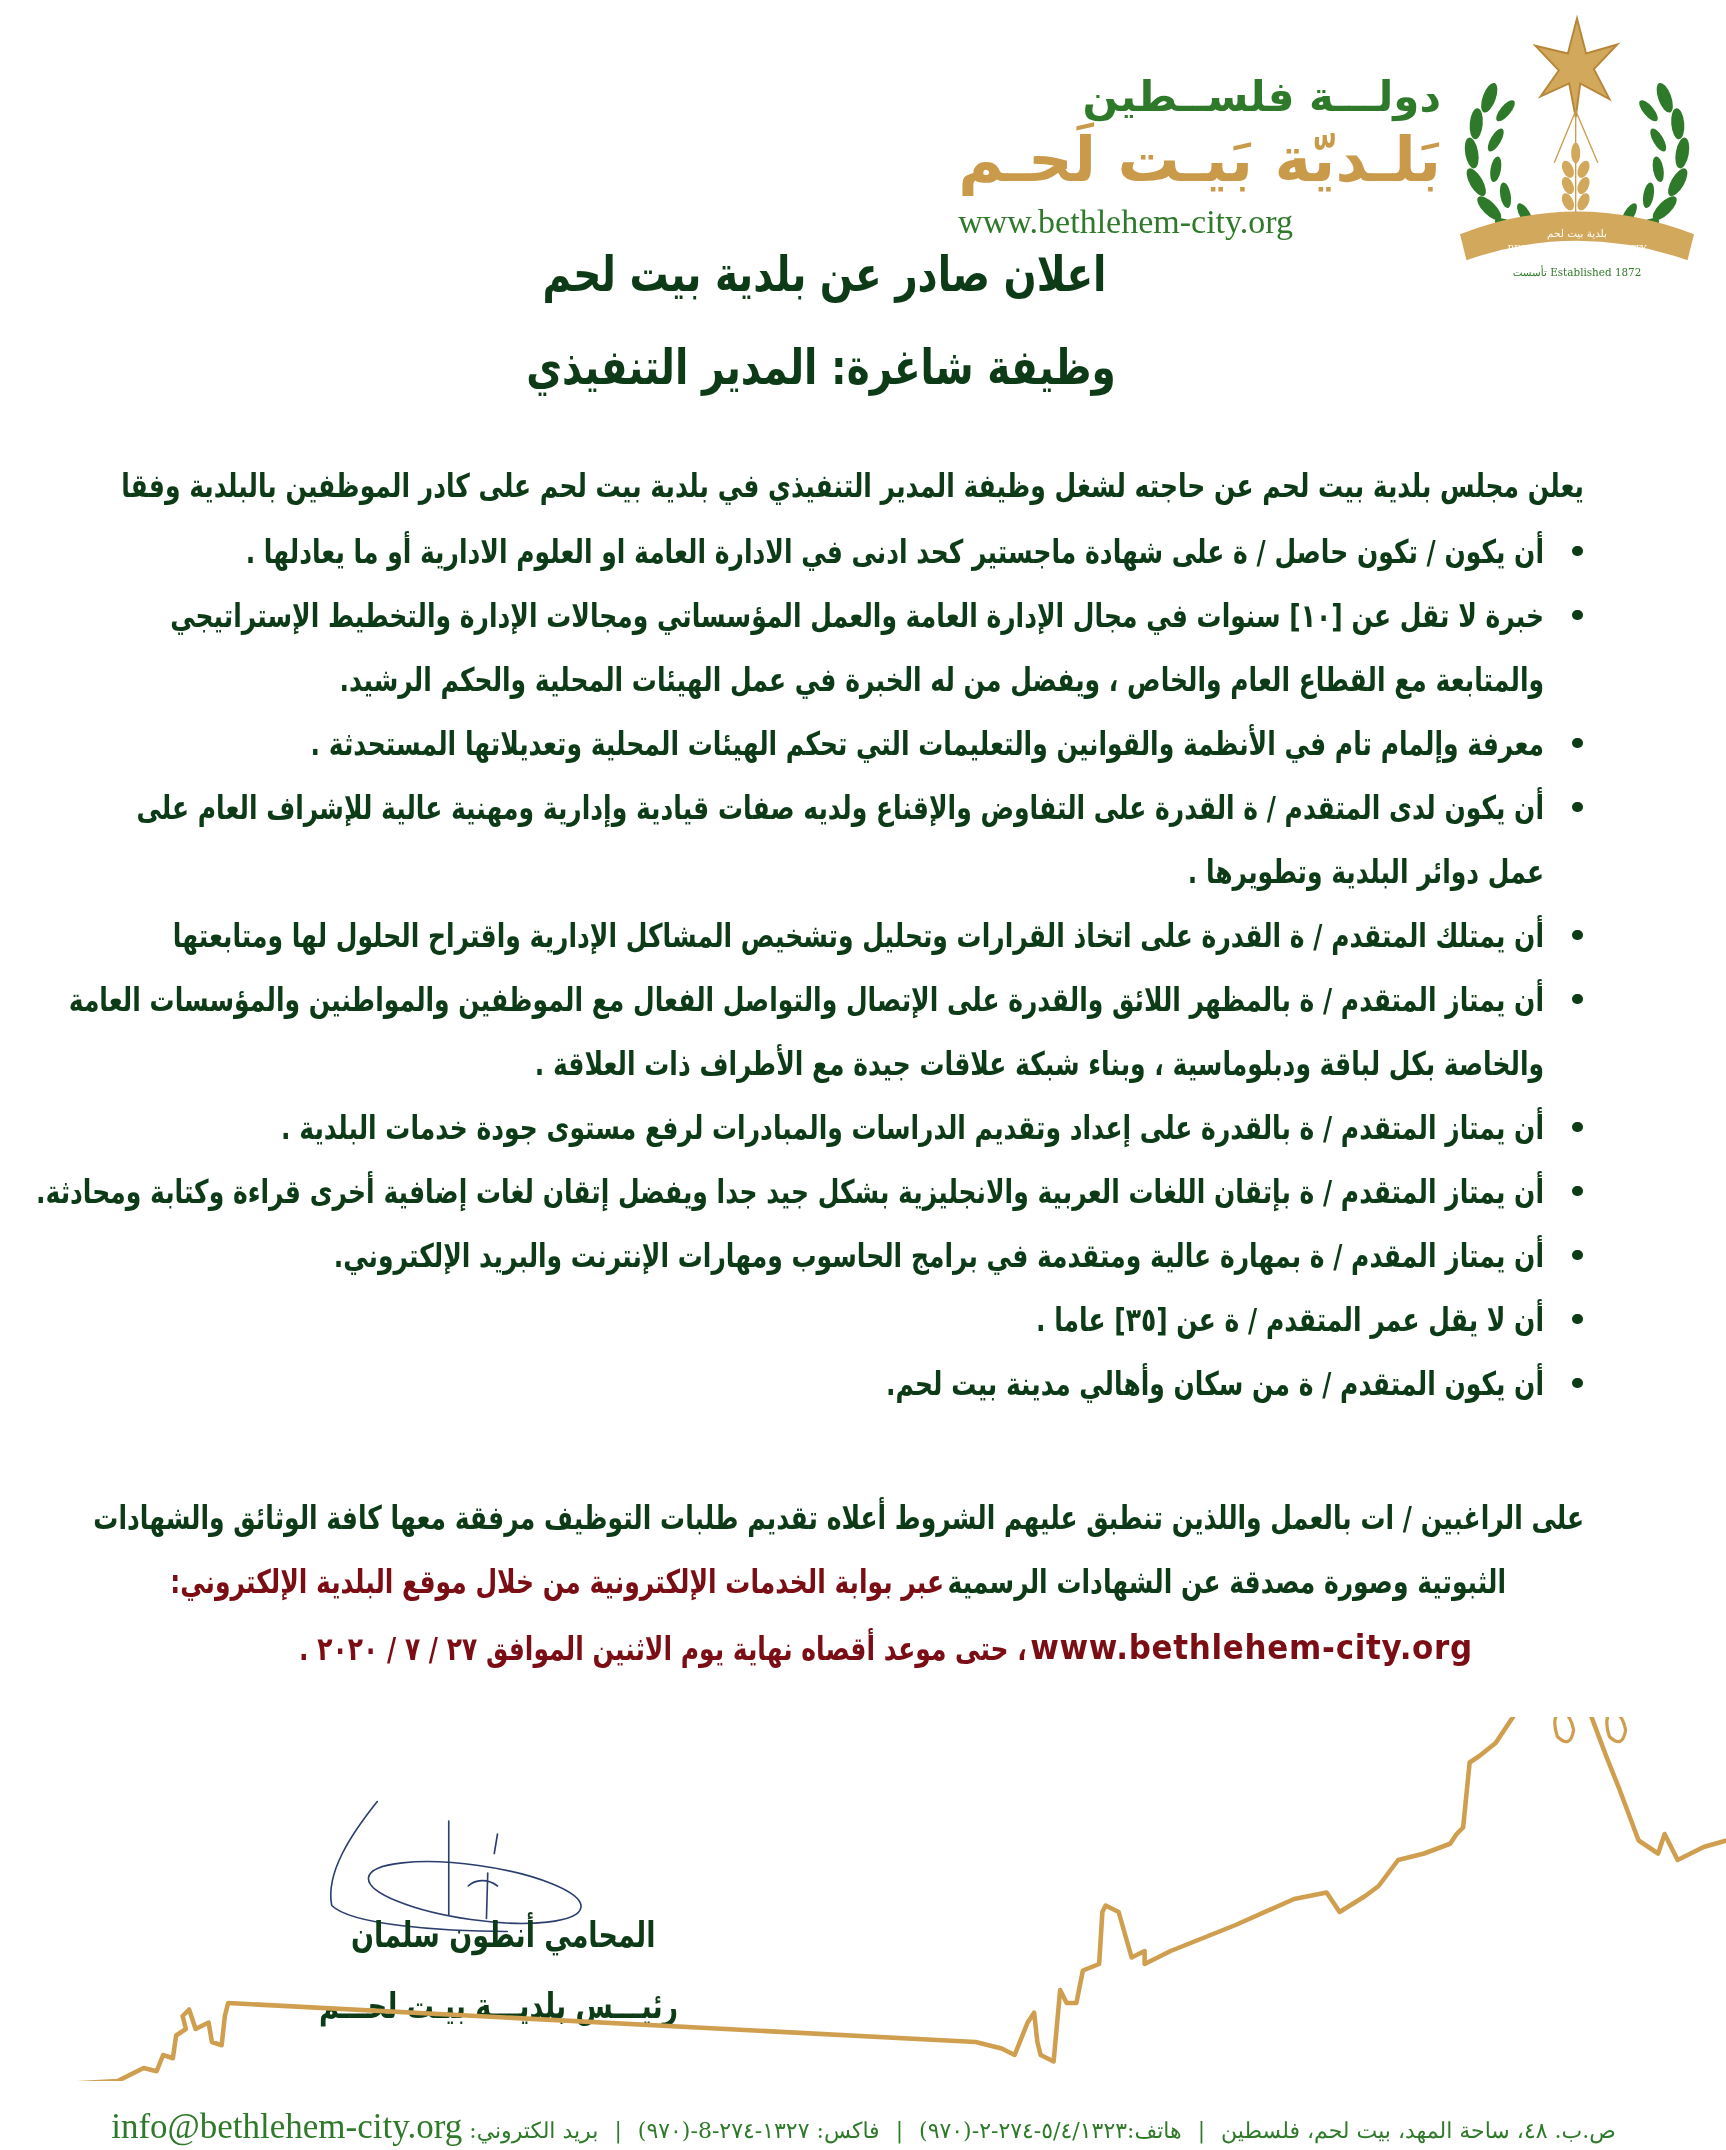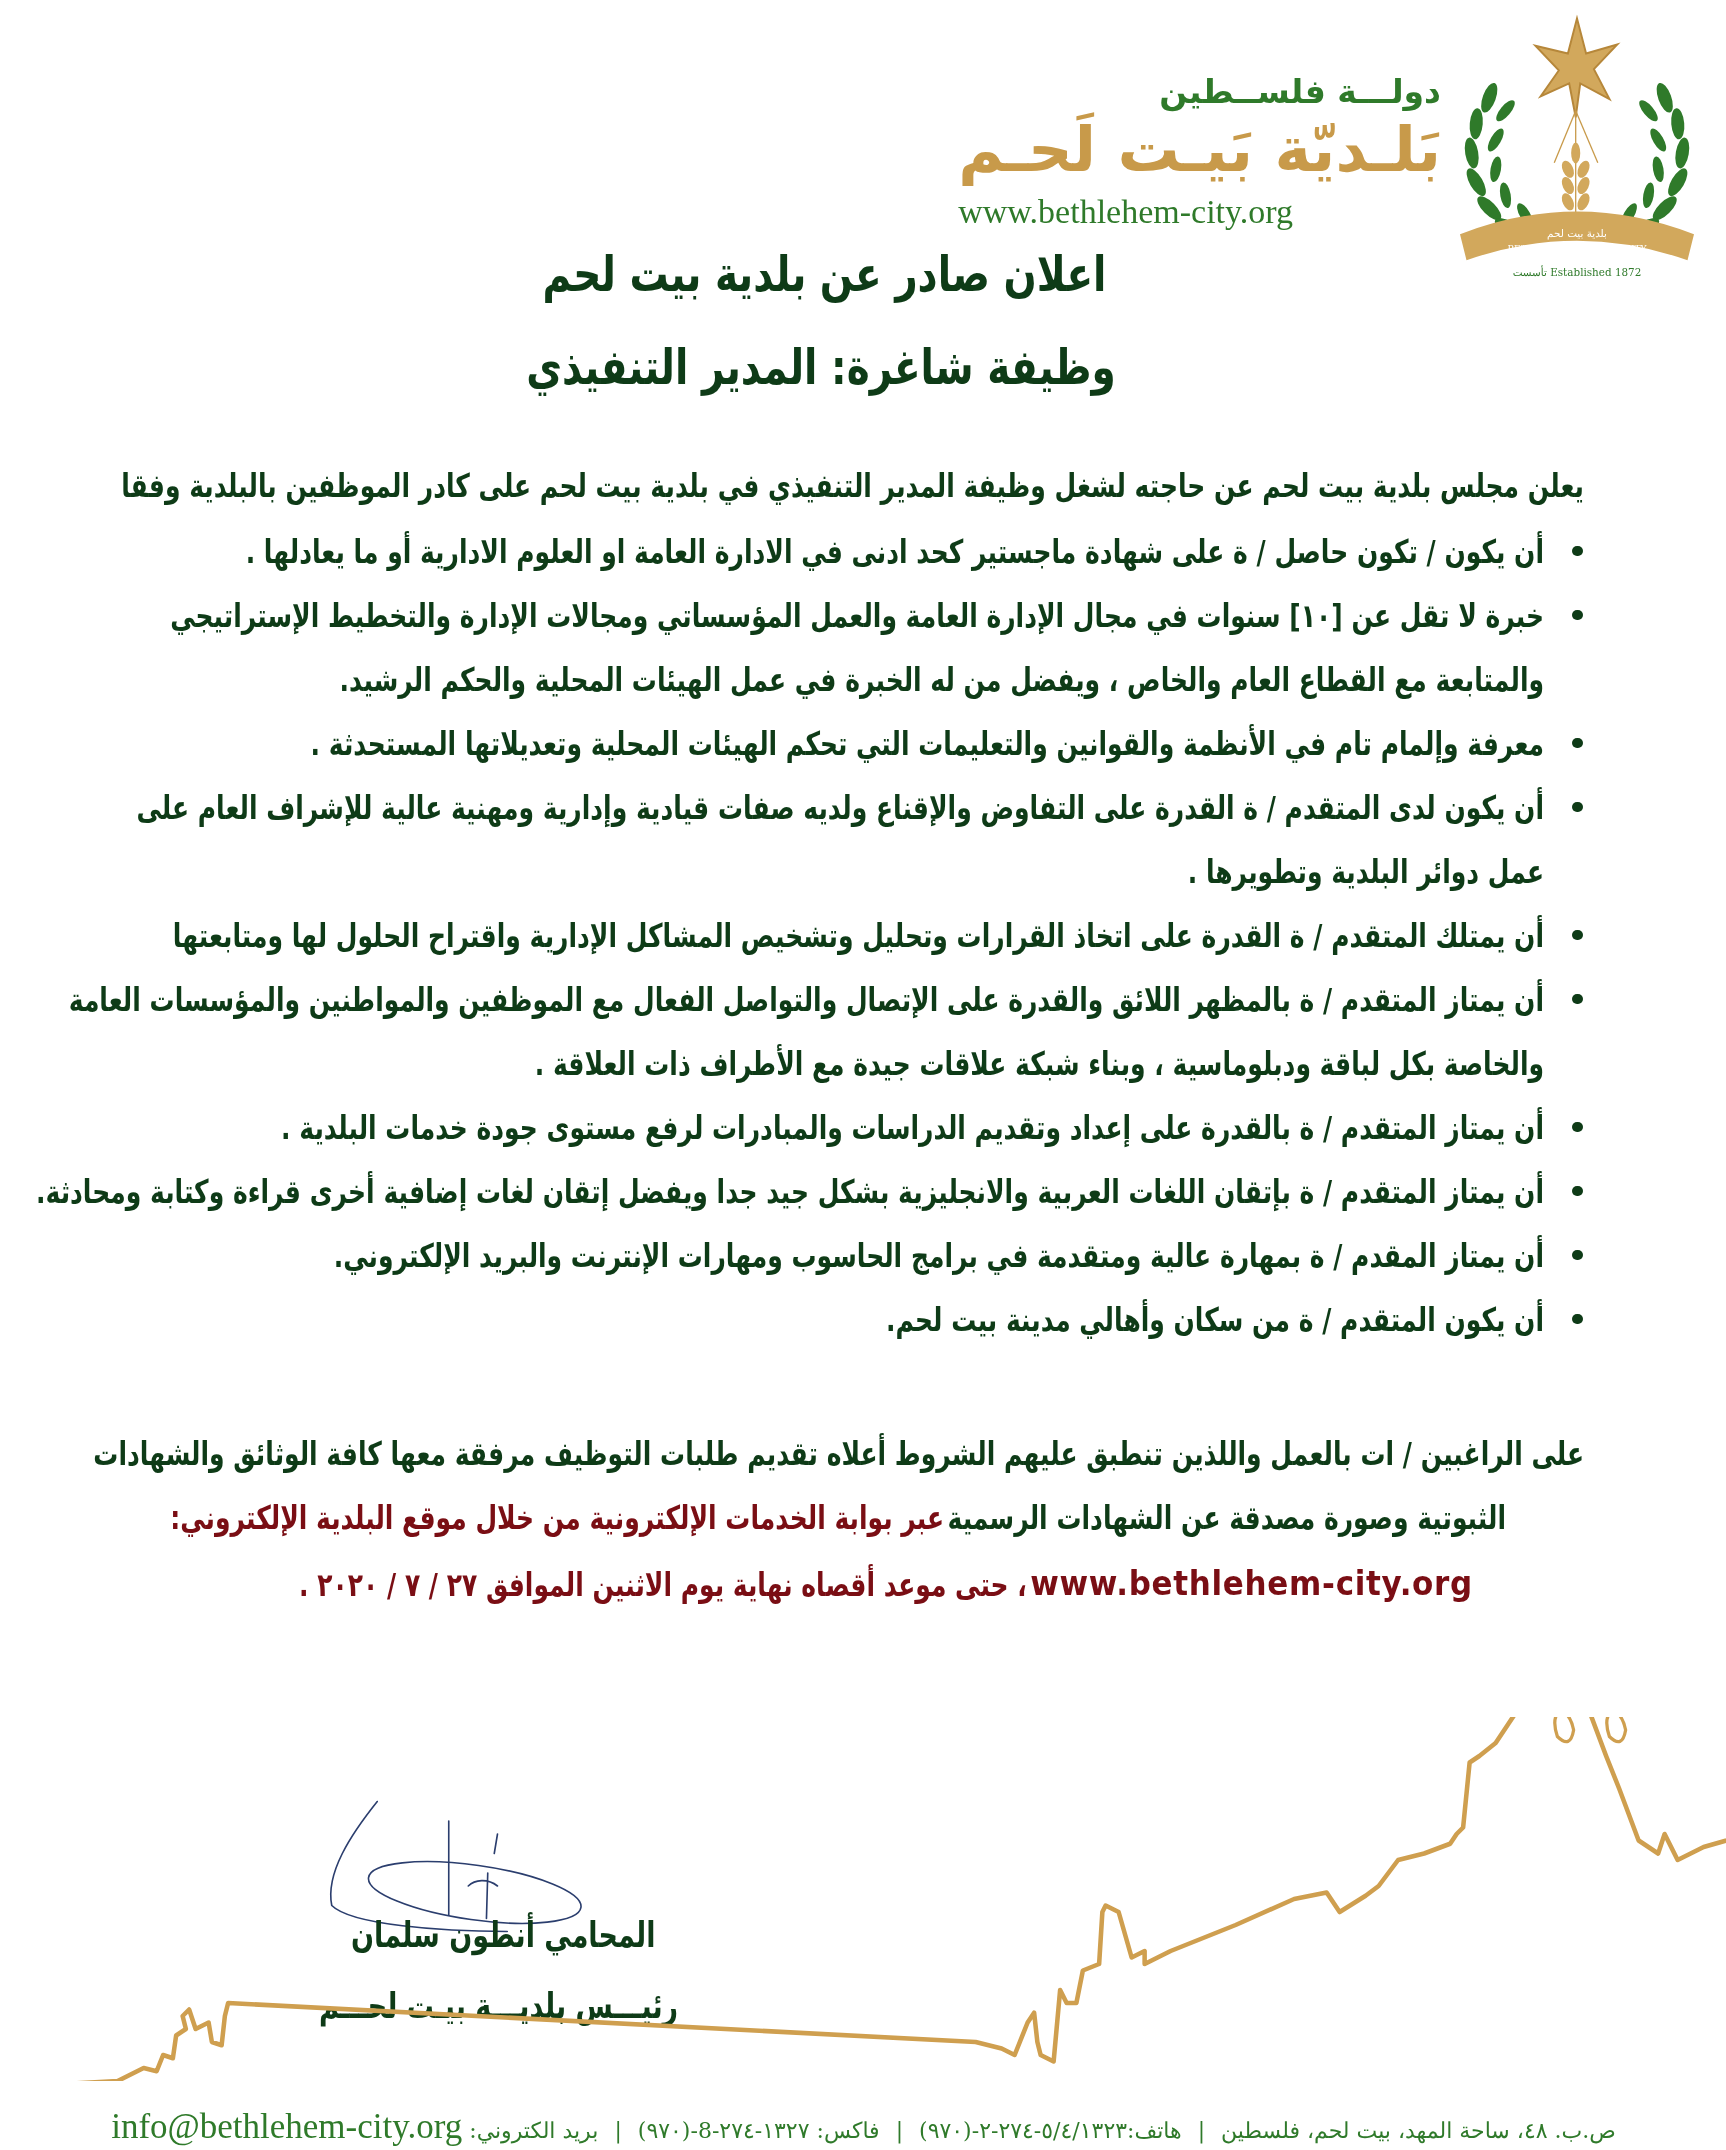--- a/index.html
+++ b/index.html
@@ -18,21 +18,21 @@
     }
     .brand {
       position: absolute;
       right: 286px; top: 72px;
       text-align: right;
       direction: rtl;
     }
     .brand .state {
       font-family: "DejaVu Sans", sans-serif;
       font-weight: bold;
-      font-size: 33px;
+      font-size: 42px;
       color: #2f7a2a;
       letter-spacing: 1.3px;
     }
     .brand .muni {
       font-family: "DejaVu Sans", sans-serif;
       font-weight: bold;
       font-size: 62px;
       color: #c89a4a;
       line-height: 78px;
       letter-spacing: 3.9px;
@@ -262,20 +262,24 @@
     <li class="bullet">
       <span class="dot"></span>
       <div class="line"><span class="txt">أن يمتاز المتقدم / ة بإتقان اللغات العربية والانجليزية بشكل جيد جدا ويفضل إتقان لغات إضافية أخرى قراءة وكتابة ومحادثة.</span></div>
     </li>
     <li class="bullet">
       <span class="dot"></span>
       <div class="line"><span class="txt">أن يمتاز المقدم / ة بمهارة عالية ومتقدمة في برامج الحاسوب ومهارات الإنترنت والبريد الإلكتروني.</span></div>
     </li>
     <li class="bullet">
       <span class="dot"></span>
+      <div class="line"><span class="txt">أن لا يقل عمر المتقدم / ة عن [٣٥] عاما .</span></div>
+    </li>
+    <li class="bullet">
+      <span class="dot"></span>
       <div class="line"><span class="txt">أن يكون المتقدم / ة من سكان وأهالي مدينة بيت لحم.</span></div>
     </li>
   </ul>
 
   <div class="closing">
     <div class="line" style="padding-right:-6.5px;"><span class="txt">على الراغبين / ات بالعمل واللذين تنطبق عليهم الشروط أعلاه تقديم طلبات التوظيف مرفقة معها كافة الوثائق والشهادات</span></div>
     <div class="line" style="padding-right:78px;">
       <span class="txt">الثبوتية وصورة مصدقة عن الشهادات الرسمية</span>
       <span class="txt red">عبر بوابة الخدمات الإلكترونية من خلال موقع البلدية الإلكتروني:</span>
     </div>

